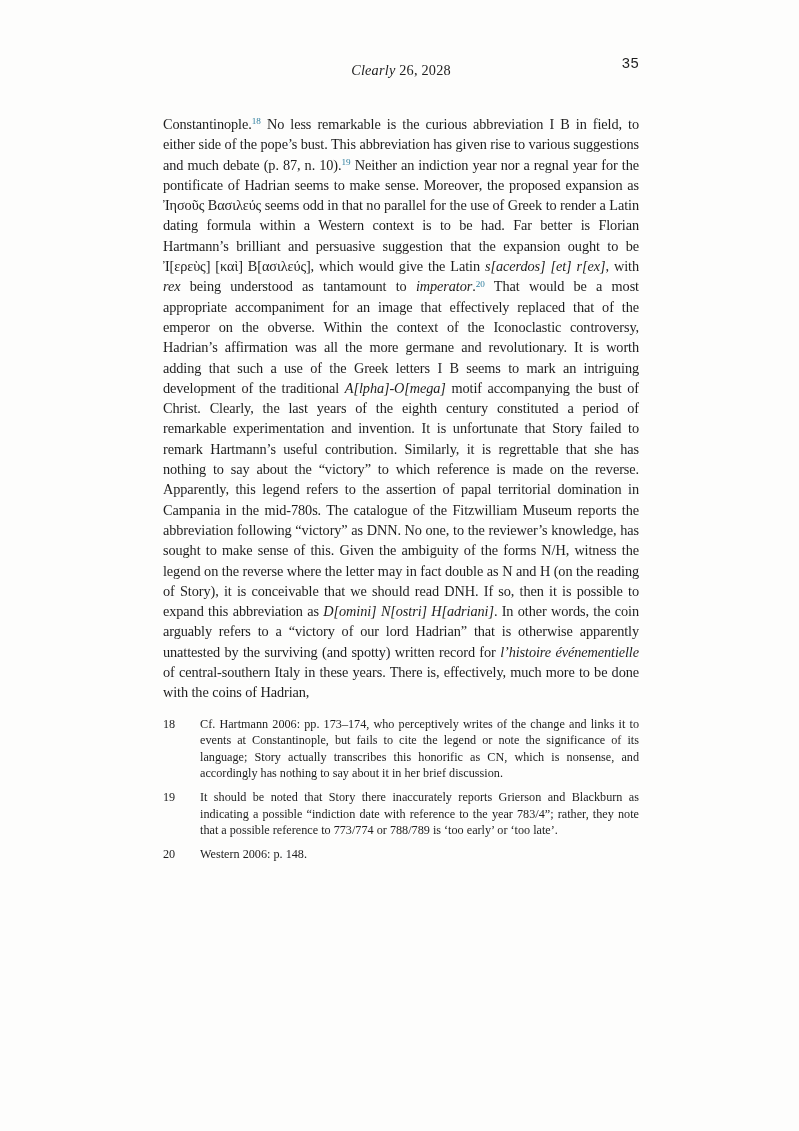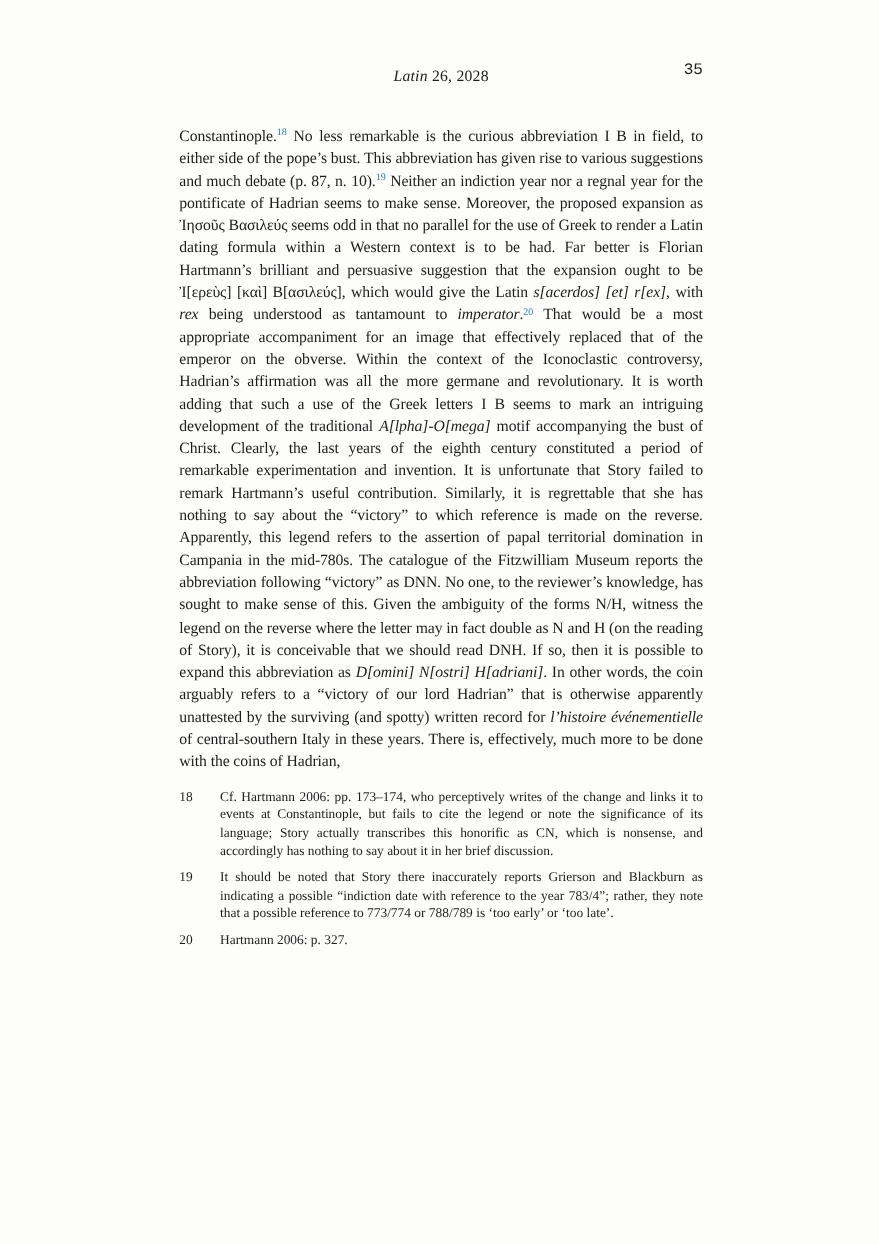--- a/index.html
+++ b/index.html
@@ -72,34 +72,34 @@
     top: -0.52em;
     letter-spacing: 0;
   }
 </style>
 </head>
 <body style="--ref-color: #2e7e9e;">
 
 <div class="content">
 
   <header class="page-header">
-    <div class="running-title"><span class="i">Latin</span><span class="n"> 26, 2028</span></div>
+    <div class="running-title"><span class="i">Clearly</span><span class="n"> 26, 2028</span></div>
     <div class="page-number">35</div>
   </header>
 
   <main class="body-text"><span class="n">Constantinople.</span><sup class="sup">18</sup><span class="n"> No less remarkable is the curious abbreviation I B in field, to either side of the pope’s bust. This abbreviation has given rise to various suggestions and much debate (p. 87, n. 10).</span><sup class="sup">19</sup><span class="n"> Neither an indiction year nor a regnal year for the pontificate of Hadrian seems to make sense. Moreover, the proposed expansion as Ἰησοῦς Βασιλεύς seems odd in that no parallel for the use of Greek to render a Latin dating formula within a Western context is to be had. Far better is Florian Hartmann’s brilliant and persuasive suggestion that the expansion ought to be Ἰ[ερεὺς] [καὶ] Β[ασιλεύς], which would give the Latin </span><span class="i">s[acerdos] [et] r[ex]</span><span class="n">, with </span><span class="i">rex</span><span class="n"> being understood as tantamount to </span><span class="i">imperator</span><span class="n">.</span><sup class="sup">20</sup><span class="n"> That would be a most appropriate accompaniment for an image that effectively replaced that of the emperor on the obverse. Within the context of the Iconoclastic controversy, Hadrian’s affirmation was all the more germane and revolutionary. It is worth adding that such a use of the Greek letters I B seems to mark an intriguing development of the traditional </span><span class="i">A[lpha]-O[mega]</span><span class="n"> motif accompanying the bust of Christ. Clearly, the last years of the eighth century constituted a period of remarkable experimentation and invention. It is unfortunate that Story failed to remark Hartmann’s useful contribution. Similarly, it is regrettable that she has nothing to say about the “victory” to which reference is made on the reverse. Apparently, this legend refers to the assertion of papal territorial domination in Campania in the mid-780s. The catalogue of the Fitzwilliam Museum reports the abbreviation following “victory” as DNN. No one, to the reviewer’s knowledge, has sought to make sense of this. Given the ambiguity of the forms N/H, witness the legend on the reverse where the letter may in fact double as N and H (on the reading of Story), it is conceivable that we should read DNH. If so, then it is possible to expand this abbreviation as </span><span class="i">D[omini] N[ostri] H[adriani]</span><span class="n">. In other words, the coin arguably refers to a “victory of our lord Hadrian” that is otherwise apparently unattested by the surviving (and spotty) written record for </span><span class="i">l’histoire événementielle</span><span class="n"> of central-southern Italy in these years. There is, effectively, much more to be done with the coins of Hadrian,</span></main>
 
   <section class="footnotes">
       <div class="footnote">
         <div class="fn-num">18</div>
         <div class="fn-text"><span class="n">Cf. Hartmann 2006: pp. </span><span class="b">173–174</span><span class="n">, who perceptively writes of the change and links it to events at Constantinople, but fails to cite the legend or note the significance of its language; Story actually transcribes this honorific as CN, which is nonsense, and accordingly has nothing to say about it in her brief discussion.</span></div>
       </div>
       <div class="footnote">
         <div class="fn-num">19</div>
         <div class="fn-text"><span class="n">It should be noted that Story there inaccurately reports Grierson and Blackburn as indicating a possible “indiction date with reference to the year </span><span class="b">783/4</span><span class="n">”; rather, they note that a possible reference to </span><span class="b">773/774</span><span class="n"> or </span><span class="b">788/789</span><span class="n"> is ‘too early’ or ‘too late’.</span></div>
       </div>
       <div class="footnote">
         <div class="fn-num">20</div>
-        <div class="fn-text"><span class="n">Hartmann 2006: p. </span><span class="b">327</span><span class="n">.</span></div>
+        <div class="fn-text"><span class="n">Western 2006: p. </span><span class="b">148</span><span class="n">.</span></div>
       </div>
     </section>
 
 </div>
 
 </body></html>

